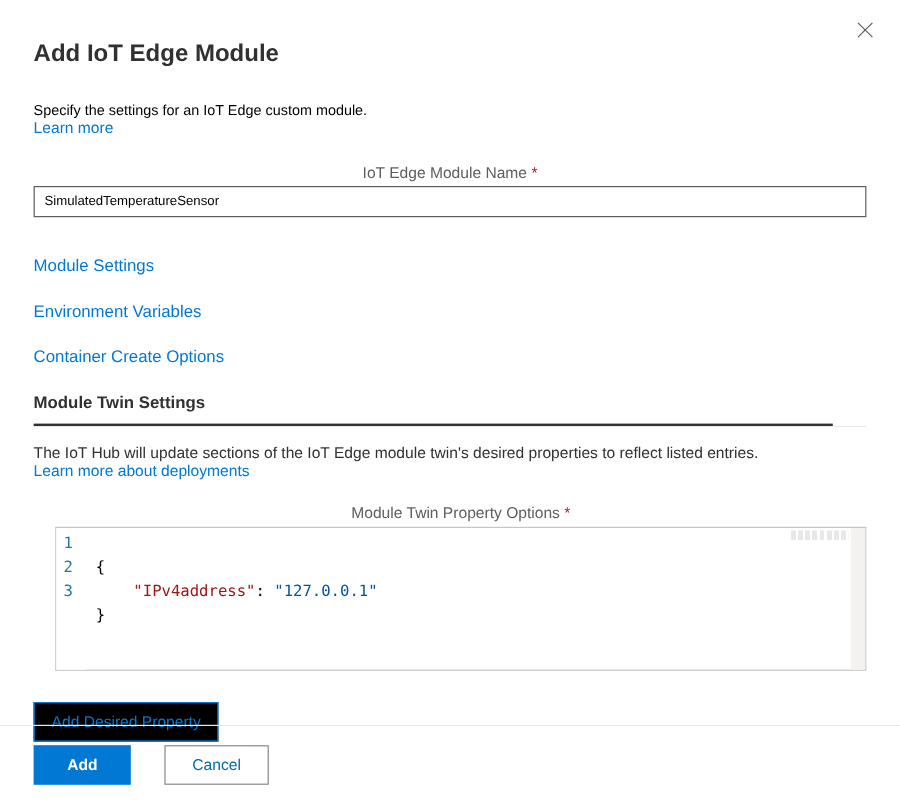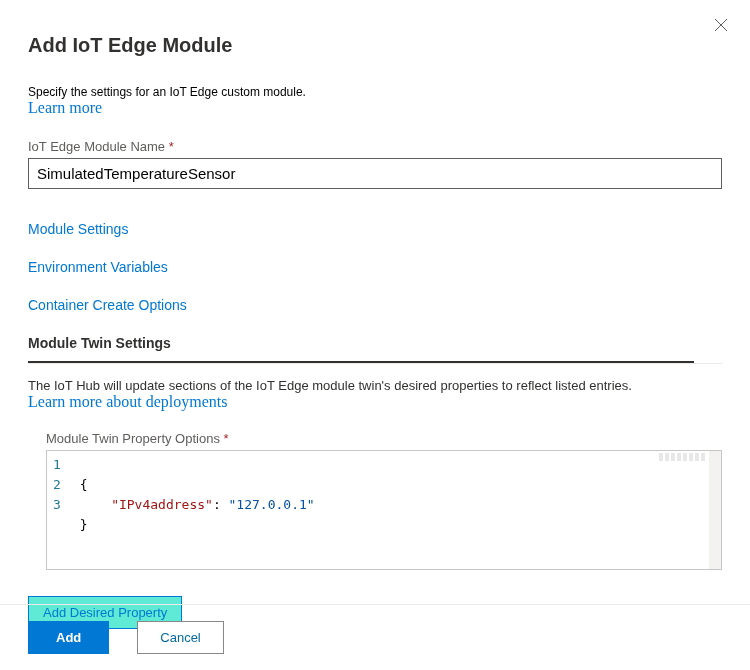--- a/index.html
+++ b/index.html
@@ -2,45 +2,45 @@
 <html><head>
 <meta charset="utf-8">
 <style>
 * { box-sizing: border-box; margin: 0; padding: 0; }
 body { font-family: "Segoe UI", Arial, sans-serif; font-size: 13px; color: #323130; background: #fff; width: 750px; height: 670px; position: relative; }
 .panel { padding: 28px 28px; }
 .close-btn { position: absolute; top: 18px; right: 22px; cursor: pointer; color: #605e5c; }
 .close-btn svg { width: 14px; height: 14px; }
 h1 { font-size: 20px; font-weight: 600; margin-bottom: 28px; margin-top: 6px; }
 .desc { font-size: 12px; color: #000000; }
-.link { color: #0078d4; cursor: pointer; font-size: 16px; font-family: Liberation Serif, serif; }
+.link { color: #0078d4; cursor: pointer; font-size: 13px; }
 .section-gap { margin-top: 22px; }
-.field-label { font-size: 13px; color: #605e5c; margin-bottom: 4px; display: block; }
+.field-label { font-size: 13px; color: #605e5c; margin-bottom: 4px; display: block; text-align: center; }
 .req { color: #a4262c; }
-.text-input { width: 100%; padding: 6px 8px; border: 1px solid #605e5c; font-size: 15px; font-family: inherit; background: #fff; }
+.text-input { width: 100%; padding: 6px 8px; border: 1px solid #605e5c; font-size: 11px; font-family: inherit; background: #fff; }
 .tabs { display: flex; margin-top: 22px; border-bottom: 1px solid #edebe9; flex-direction: column; }
 .tab { padding: 10px 0; margin-right: 28px; font-size: 14px; color: #0078d4; cursor: pointer; border-bottom: 2px solid transparent; }
 .tab.active { color: #323130; font-weight: 600; border-bottom: 2px solid #323130; }
 .tab-desc { margin-top: 14px; font-size: 13px; color: #323130; }
 .prop-row { display: flex; align-items: center; gap: 8px; margin-top: 4px; }
 .prop-input { flex: 1; padding: 6px 8px; border: 1px solid #605e5c; font-size: 13px; }
 .highlight-box { position: absolute; border: 3px solid #e3262c; pointer-events: none; }
 .delete-icon { color: #0078d4; cursor: pointer; }
 .delete-icon svg { width: 16px; height: 16px; }
 .editor { border: 1px solid #c8c6c4; height: 120px; margin-top: 4px; background: #fff; font-family: Consolas, monospace; font-size: 13px; display: flex; position: relative; }
 .gutter { background: #fff; color: #237893; text-align: right; padding: 4px 10px 4px 6px; user-select: none; border-right: 1px solid transparent; }
 .gutter div { line-height: 20px; }
 .code { padding: 4px 8px; line-height: 20px; white-space: pre; }
 .tok-brace { color: #000; }
 .tok-key { color: #a31515; }
 .tok-colon { color: #000; }
 .tok-str { color: #0451a5; }
 .minimap { position: absolute; top: 2px; right: 14px; width: 48px; height: 8px; background: repeating-linear-gradient(90deg,#d0d0d0 0 4px,transparent 4px 6px); opacity: .5; }
 .scrollbar-v { position: absolute; right: 0; top: 0; bottom: 0; width: 12px; background: #f3f2f1; }
-.btn-outline { border: 1px solid #0078d4; background: #5eead4; color: #0078d4; padding: 8px 14px; font-size: 13px; cursor: pointer; margin-top: 26px; }
+.btn-outline { border: 1px solid #0078d4; background: #000000; color: #0078d4; padding: 8px 14px; font-size: 13px; cursor: pointer; margin-top: 26px; }
 .footer { border-top: 1px solid #edebe9; padding: 16px 28px; position: absolute; bottom: 0; left: 0; right: 0; display: flex; gap: 28px; }
 .btn-primary { background: #0078d4; color: #fff; border: none; padding: 8px 28px; font-size: 13px; font-weight: 600; cursor: pointer; }
 .btn-secondary { background: #fff; color: #0369a1; border: 1px solid #8a8886; padding: 8px 22px; font-size: 13px; cursor: pointer; }
 .indented { padding-left: 18px; }
 </style>
 </head>
 <body>
 
 <div class="panel">
   <div class="close-btn">

